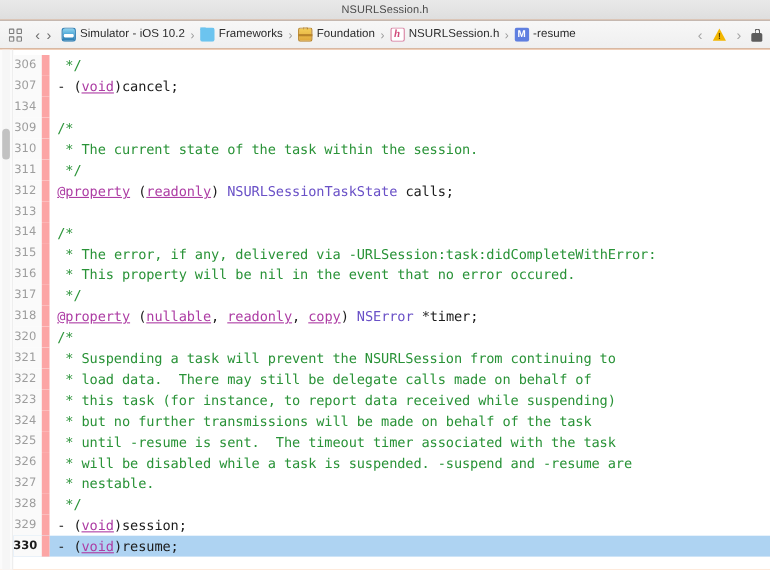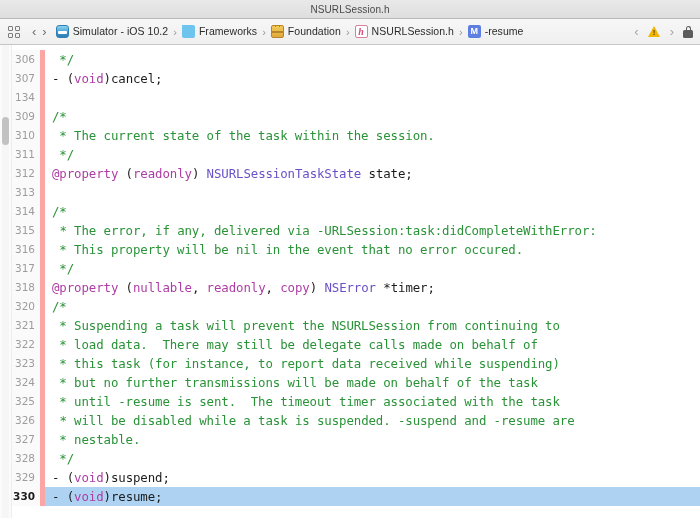--- a/index.html
+++ b/index.html
@@ -312,21 +312,21 @@
     text-align: right;
     padding-right: 5px;
     box-sizing: border-box;
     font-family: "DejaVu Sans", sans-serif;
     font-size: 10.5px;
     color: #9d9d9d;
     line-height: 19px;
     user-select: none;
     flex: 0 0 auto;
     background: #fafafa;
-    border-right: 5px solid #fca5a5;
+    border-right: 7px solid #fca5a5;
   }
   .row.hl .lnum {
     color: #1c1c1c;
     font-weight: bold;
   }
 
   .ltext {
     flex: 1 1 auto;
     font-family: "DejaVu Sans Mono", monospace;
     font-size: 12.4px;
@@ -334,21 +334,21 @@
     color: #1c1c1c;
     white-space: pre;
     padding-left: 7px;
     letter-spacing: -0.1px;
     overflow: hidden;
   }
   .ltext.wrap { white-space: pre-wrap; }
 
   
   .c-comment { color: #2a9338; }
-  .c-kw      { color: #ad3da4; }
+  .c-kw      { color: #ad3da4; text-decoration: underline; }
   .c-type    { color: #6a51c7; }
   .c-plain   { color: #1c1c1c; }
 </style>
 </head>
 <body>
 
 <div class="window">
 
   <div class="titlebar">
     <span class="titlebar-title">NSURLSession.h</span>
@@ -437,21 +437,21 @@
           <div class="row">
             <div class="lnum">310</div>
             <div class="ltext"><span class="c-comment"> * The current state of the task within the session.</span></div>
           </div>
           <div class="row">
             <div class="lnum">311</div>
             <div class="ltext"><span class="c-comment"> */</span></div>
           </div>
           <div class="row">
             <div class="lnum">312</div>
-            <div class="ltext"><span class="c-kw">@property</span><span class="c-plain"> (</span><span class="c-kw">readonly</span><span class="c-plain">) </span><span class="c-type">NSURLSessionTaskState</span><span class="c-plain"> state;</span></div>
+            <div class="ltext"><span class="c-kw">@property</span><span class="c-plain"> (</span><span class="c-kw">readonly</span><span class="c-plain">) </span><span class="c-type">NSURLSessionTaskState</span><span class="c-plain"> calls;</span></div>
           </div>
           <div class="row">
             <div class="lnum">313</div>
             <div class="ltext">&nbsp;</div>
           </div>
           <div class="row">
             <div class="lnum">314</div>
             <div class="ltext"><span class="c-comment">/*</span></div>
           </div>
           <div class="row">
@@ -501,21 +501,21 @@
           <div class="row">
             <div class="lnum">327</div>
             <div class="ltext"><span class="c-comment"> * nestable.</span></div>
           </div>
           <div class="row">
             <div class="lnum">328</div>
             <div class="ltext"><span class="c-comment"> */</span></div>
           </div>
           <div class="row">
             <div class="lnum">329</div>
-            <div class="ltext"><span class="c-plain">- (</span><span class="c-kw">void</span><span class="c-plain">)suspend;</span></div>
+            <div class="ltext"><span class="c-plain">- (</span><span class="c-kw">void</span><span class="c-plain">)session;</span></div>
           </div>
           <div class="row hl">
             <div class="lnum">330</div>
             <div class="ltext"><span class="c-plain">- (</span><span class="c-kw">void</span><span class="c-plain">)resume;</span></div>
           </div>
         </div>
     </div>
 
   </div>
 </div>

